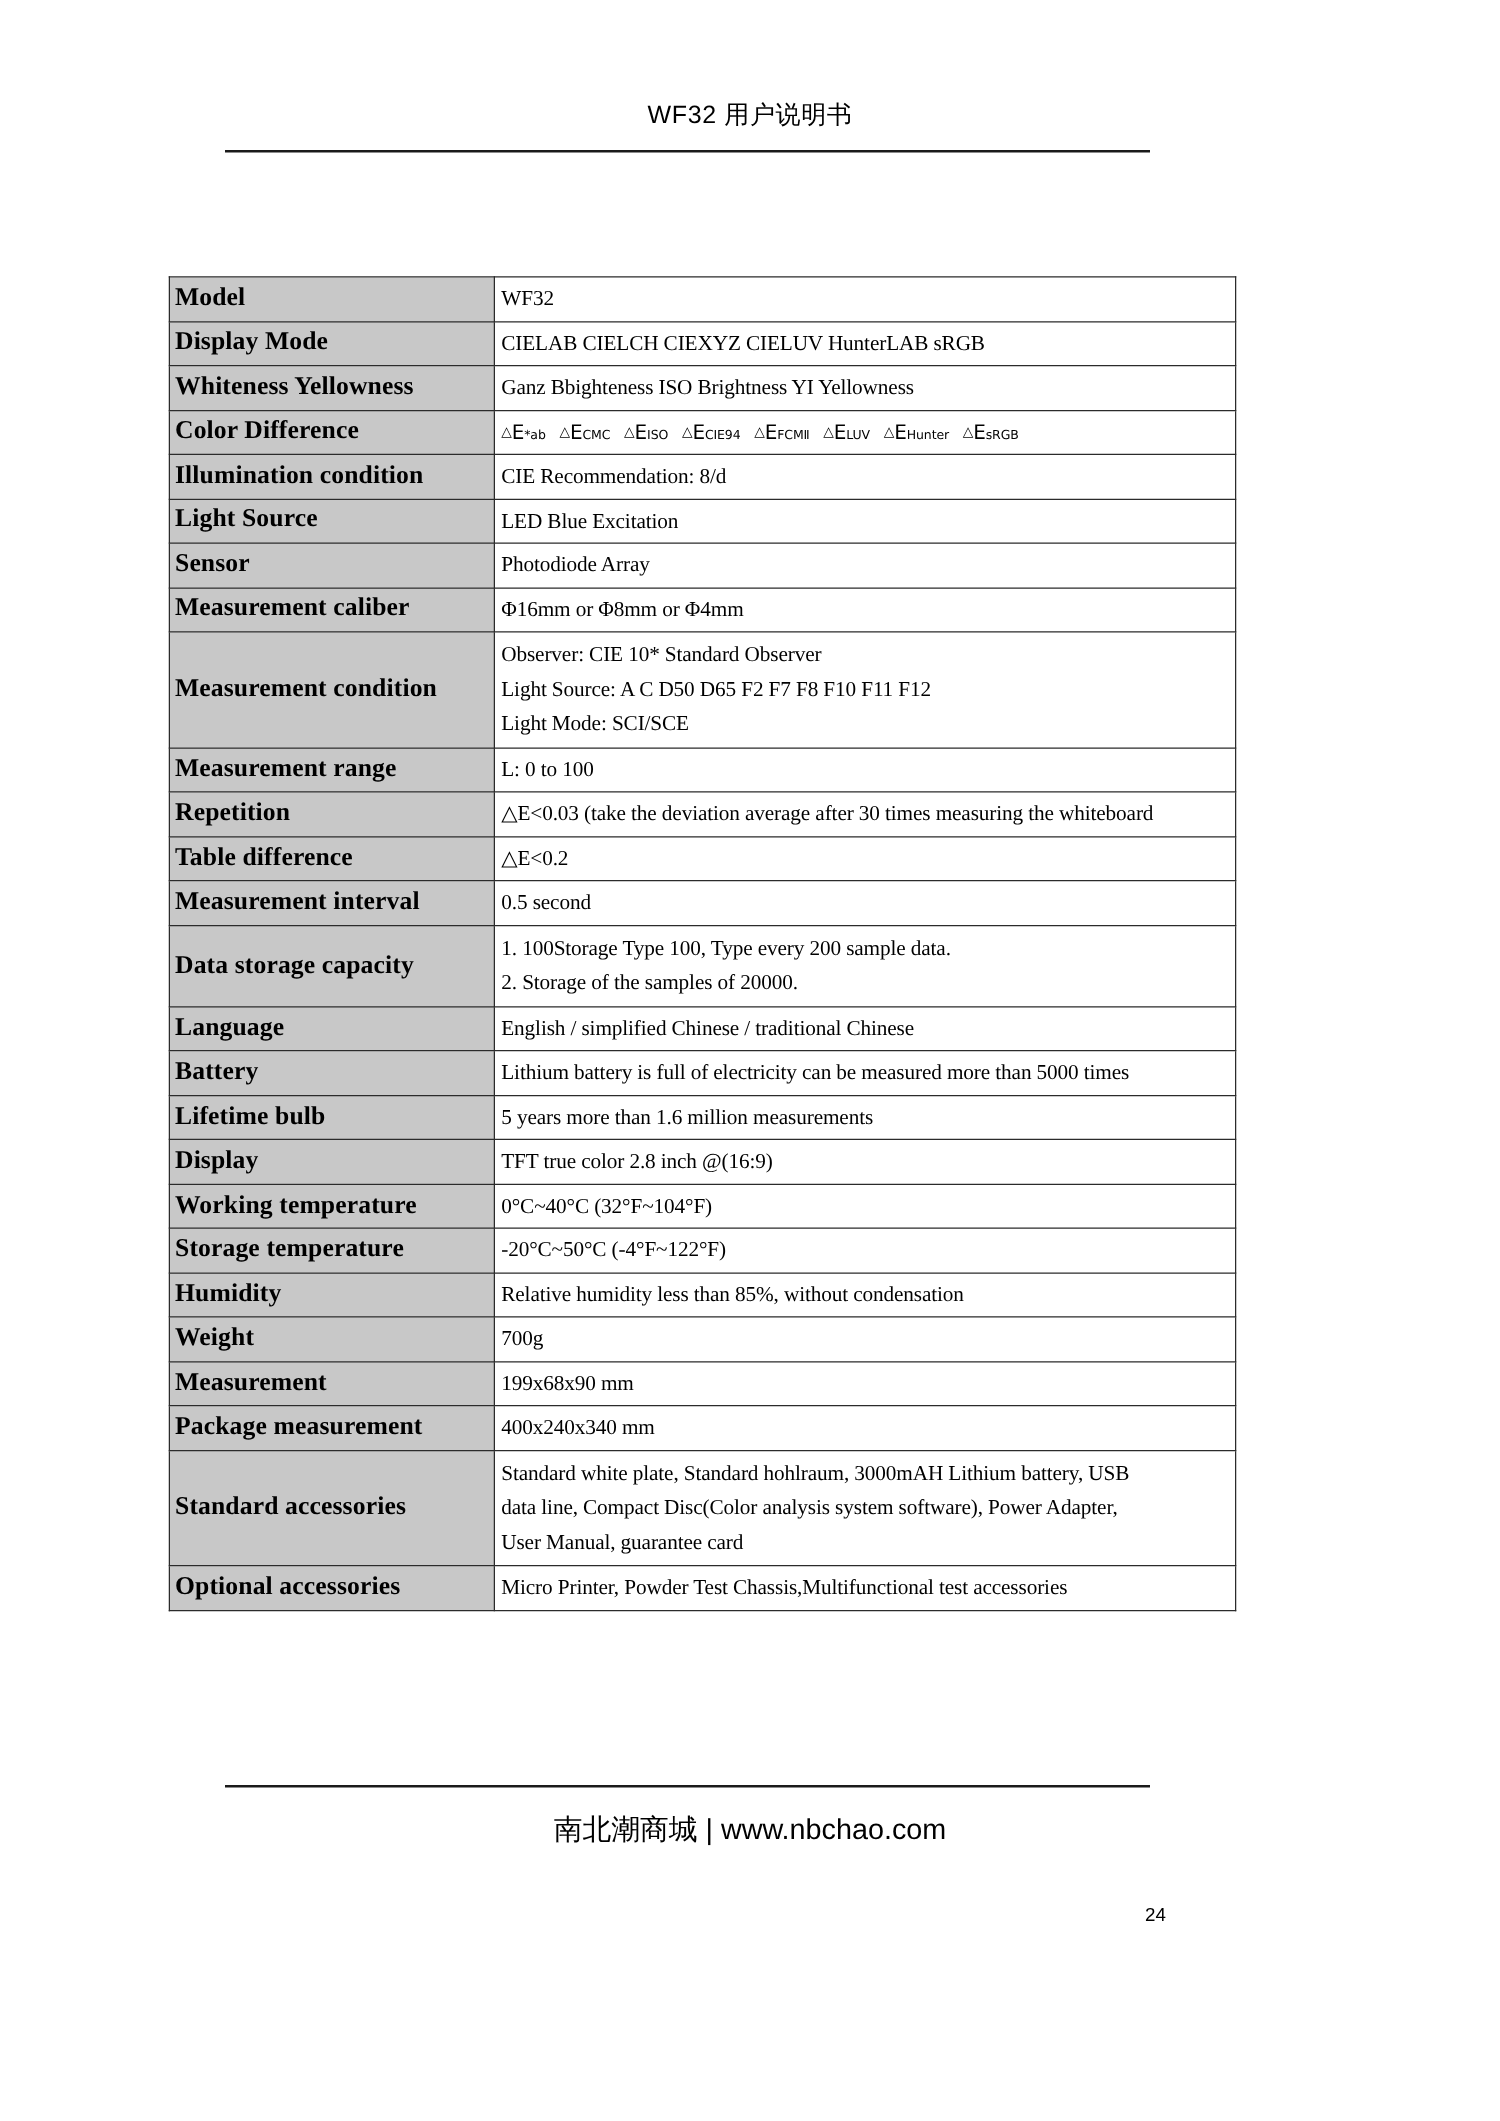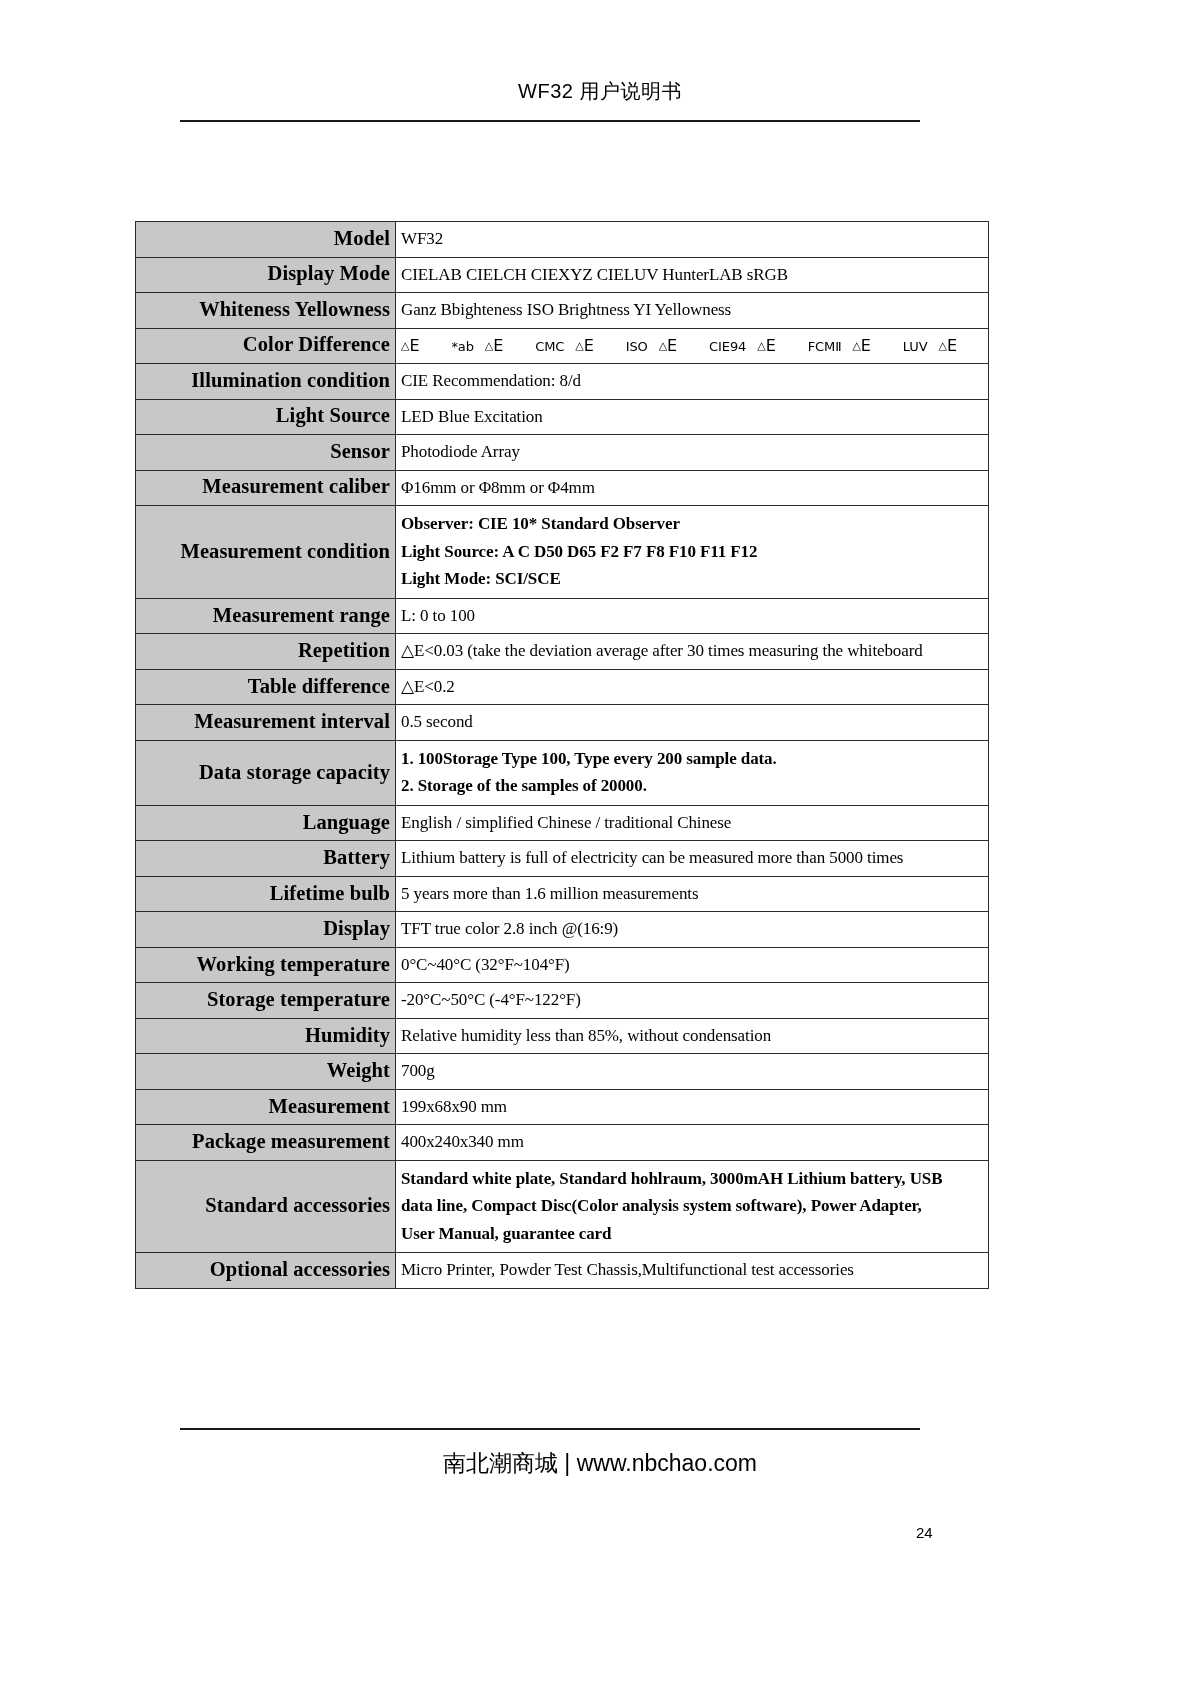--- a/index.html
+++ b/index.html
@@ -56,40 +56,39 @@
     table-layout: fixed;
   }
   .spec-table td {
     border: 1px solid #2b2b2b;
     vertical-align: middle;
     padding: 0;
   }
   .spec-table td.k {
     width: 250px;
     background: #c8c8c8;
-    text-align: right;
+    text-align: left;
     font-weight: bold;
     font-size: 20.5px;
     padding: 3px 5px 4px 4px;
     line-height: 1.15;
     letter-spacing: 0.1px;
   }
   .spec-table td.v {
     background: #ffffff;
     text-align: left;
     font-size: 17px;
     padding: 4px 3px 5px 5px;
     line-height: 1.5;
     letter-spacing: -0.1px;
     white-space: nowrap;
     overflow: hidden;
   }
   .spec-table td.v.wrap {
     white-space: normal;
-    font-weight: bold;
   }
   .spec-table tr.r-tall td.k,
   .spec-table tr.r-tall td.v {
     line-height: 1.62;
   }
   .vline { display: block; }
 
   
   .de-cell {
     font-size: 16px;
@@ -97,21 +96,21 @@
     white-space: nowrap;
   }
   .de {
     display: inline-block;
     margin-right: 11px;
     font-family: "DejaVu Sans", sans-serif;
     font-size: 15px;
   }
   .de .tri { font-size: 11px; vertical-align: 2px; }
   .de .base { font-size: 16px; }
-  .de .sub { font-size: 13px; margin-left: 32px; }
+  .de .sub { font-size: 10px; }
 
   
   .footer-rule {
     position: absolute;
     left: 180px;
     top: 1428px;
     width: 740px;
     height: 0;
     border-top: 2px solid #1a1a1a;
   }

